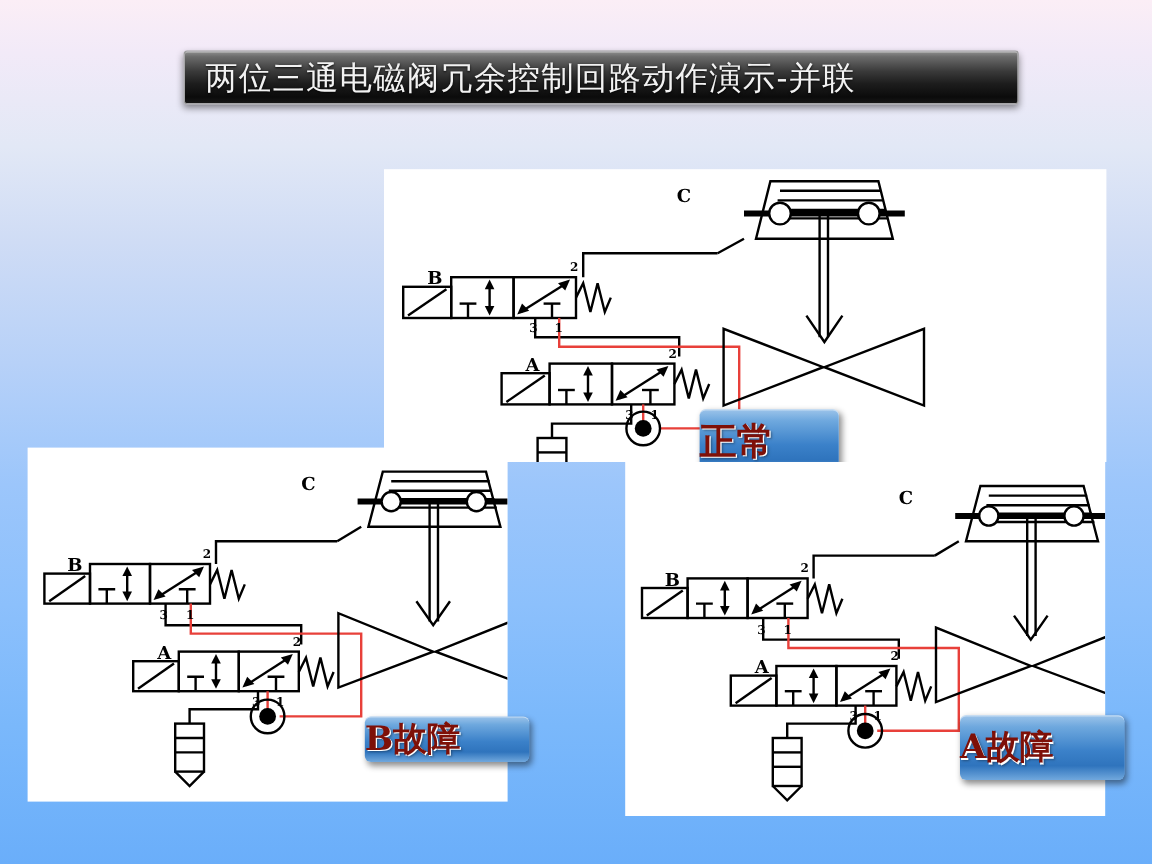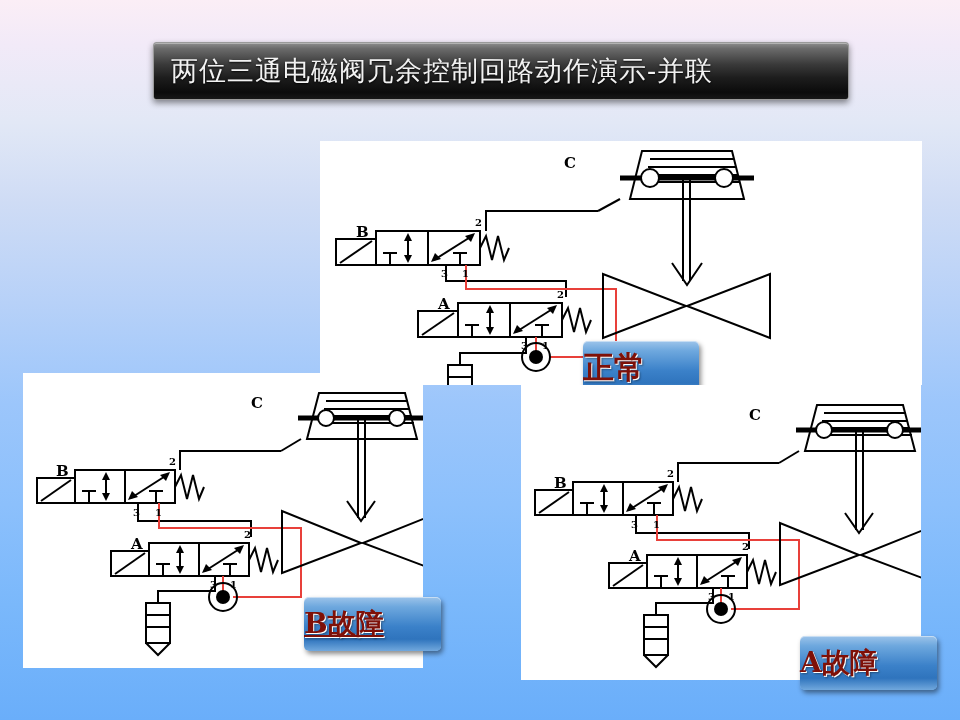--- a/index.html
+++ b/index.html
@@ -15,21 +15,21 @@
       #9cc6fb 56%,
       #8cc0fc 70%,
       #7ab8fb 84%,
       #6aaefa 100%);
     position:relative;
   }
   .stage{position:absolute;inset:0;}
 
   
   .titlebar{
-    position:absolute;left:153px;top:42px;width:696px;height:58px;
+    position:absolute;left:153px;top:42px;width:696px;height:45px;
     background:linear-gradient(180deg,#8e8e8e 0%,#6b6b6b 10%,#3a3a3a 38%,#1d1d1d 62%,#0b0b0b 88%,#171717 100%);
     border:1px solid #9a9a9a;
     border-radius:3px;
     box-shadow:0 3px 6px rgba(0,0,0,.45), inset 0 1px 0 rgba(255,255,255,.35);
     display:flex;align-items:center;
     box-sizing:border-box;
   }
   .titlebar .txt{
     color:#f2f2f2;
     font-family:"DejaVu Serif","Liberation Serif",serif;
@@ -54,22 +54,22 @@
     background:linear-gradient(180deg,#9dc4ea 0%,#6ea8de 18%,#3b81c9 55%,#2f74bd 78%,#71a8dd 100%);
     border-radius:5px;
     box-shadow:2px 3px 5px rgba(0,0,0,.45), inset 0 1px 0 rgba(255,255,255,.45);
     color:#7e1008;
     font-family:"DejaVu Serif","Liberation Serif",serif;
     font-weight:bold;
     text-shadow:1px 1px 0 #ffffff, 2px 2px 2px rgba(0,0,0,.35);
     white-space:nowrap;
   }
   #badge-normal{left:583px;top:341px;width:116px;height:54px;font-size:31px;}
-  #badge-bfault{left:304px;top:597px;width:137px;height:54px;font-size:28px;text-decoration:underline;}
-  #badge-afault{left:800px;top:596px;width:137px;height:54px;font-size:28px;margin-top:40px;}
+  #badge-bfault{left:304px;top:597px;width:137px;height:38px;font-size:28px;}
+  #badge-afault{left:800px;top:596px;width:137px;height:54px;font-size:28px;}
 
   
   .watermark{
     position:absolute;right:8px;bottom:12px;
     font-family:"DejaVu Sans","Liberation Sans",sans-serif;
     font-size:24px;font-weight:bold;color:#ffffff;
     text-shadow:1px 1px 2px rgba(40,90,160,.85);
     letter-spacing:1px;
     white-space:nowrap;
   }

